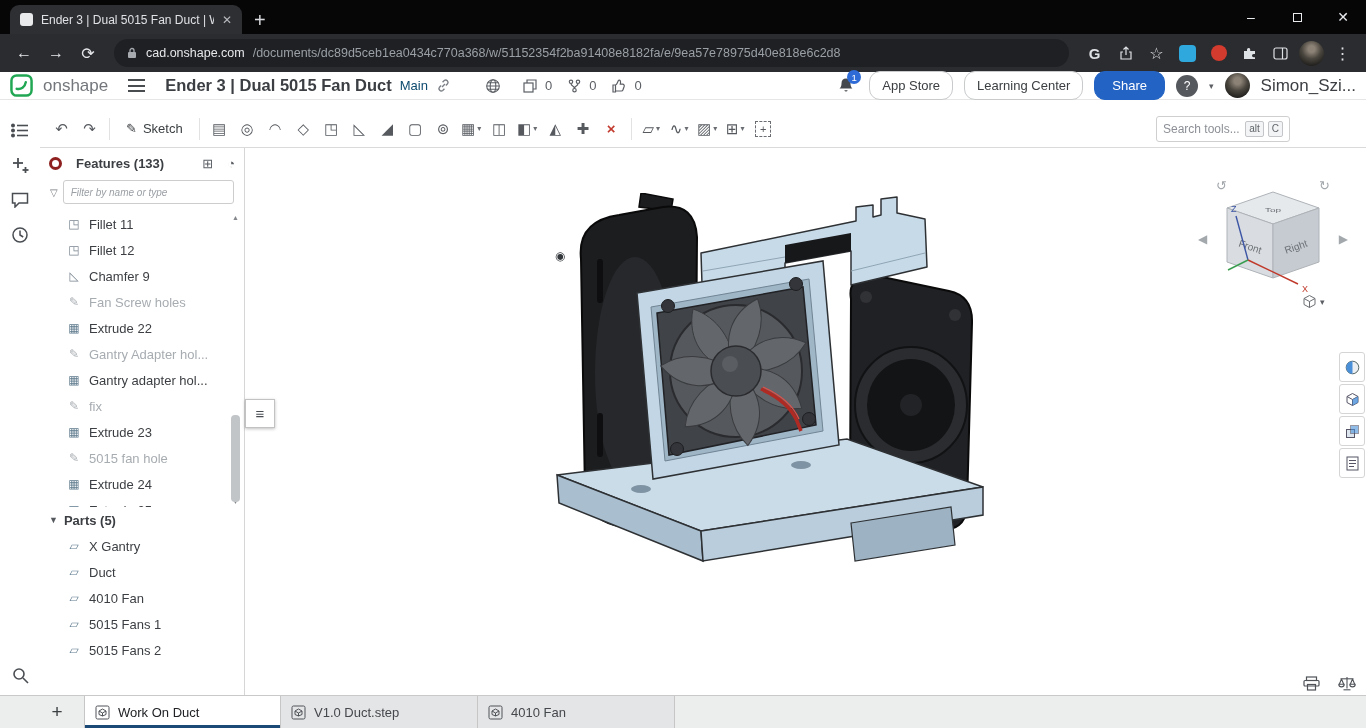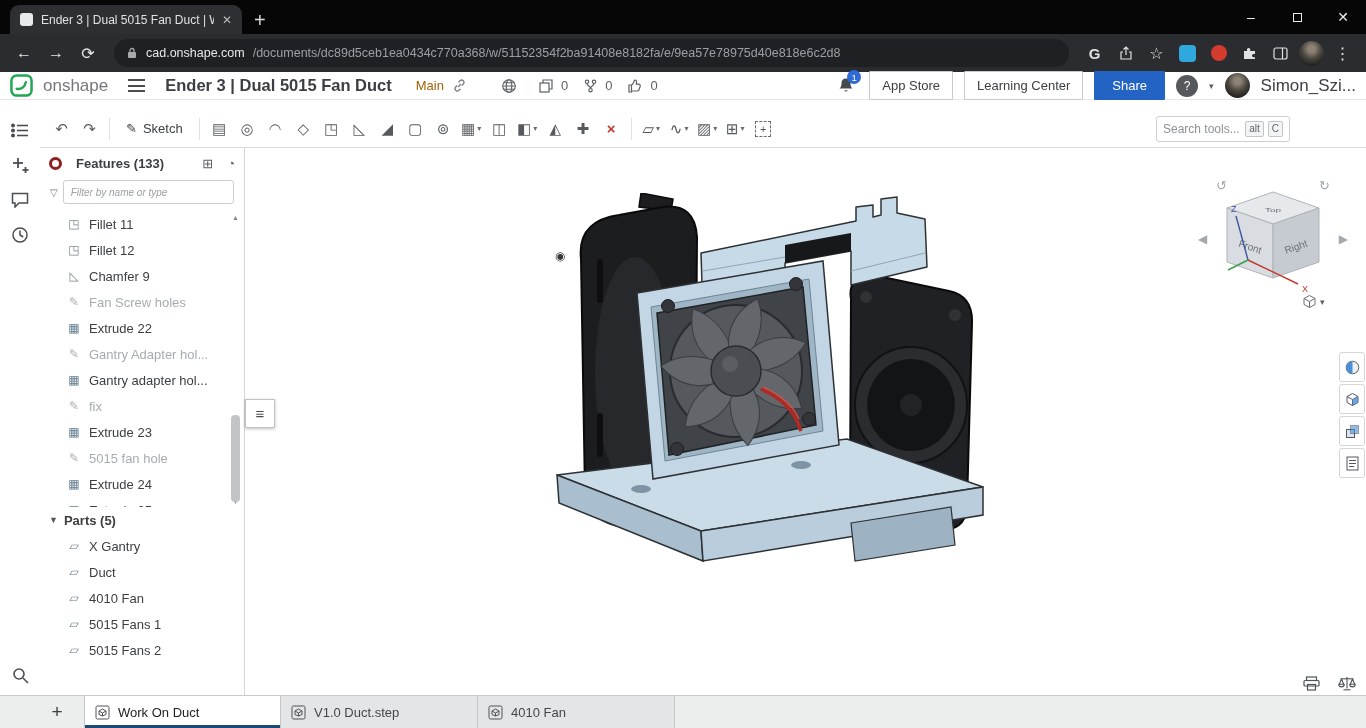--- a/index.html
+++ b/index.html
@@ -27,27 +27,27 @@
   .ext-blue{width:17px;height:17px;border-radius:4px;background:#2fa8dd}
   .ext-red{width:16px;height:16px;border-radius:50%;background:#d23b2e}
   .avatar{width:25px;height:25px;border-radius:50%;background:radial-gradient(circle at 50% 32%,#8c8276 16%,#4a463f 46%,#23211e 78%)}
 
   
   .appbar{position:absolute;top:72px;left:0;right:0;height:28px;background:#fff;border-bottom:1px solid #e6e6e6;display:flex;align-items:center;padding:0 10px;gap:8px}
   .brand{font-size:17px;color:#73777b;margin-left:2px}
   .burger{width:17px;height:13px;border-top:2px solid #4a4d50;border-bottom:2px solid #4a4d50;position:relative;margin:0 12px}
   .burger::after{content:"";position:absolute;left:0;right:0;top:3.5px;height:2px;background:#4a4d50}
   .doc-title{font-size:16.5px;font-weight:700;color:#3b3e42;white-space:nowrap}
-  .ws{font-size:13px;color:#a16207;margin-left:16px}
+  .ws{font-size:13px;color:#0c4a6e;margin-left:0}
   .hico{color:#5b5f64;display:flex;align-items:center}
   .cnt{font-size:13px;color:#5b5f64;margin-right:8px}
   .right-cluster{margin-left:auto;display:flex;align-items:center;gap:11px}
   .bellwrap{position:relative;margin-right:4px}
   .badge{position:absolute;top:-7px;right:-7px;background:var(--badge,#2e6bd6);color:#fff;font-size:9.5px;min-width:14px;height:14px;border-radius:7px;display:flex;align-items:center;justify-content:center;padding:0 2px}
-  .btn{height:29px;padding:0 12px;border:1px solid #c8cacc;border-radius:1px;background:#fff;color:#3c4043;font-size:13px;display:flex;align-items:center;white-space:nowrap}
+  .btn{height:29px;padding:0 12px;border:1px solid #c8cacc;border-radius:11px;background:#fff;color:#3c4043;font-size:13px;display:flex;align-items:center;white-space:nowrap}
   .btn.share{background:var(--share-button,#2263c3);border-color:var(--share-button,#2263c3);color:#fff;padding:0 17px}
   .help{width:22px;height:22px;border-radius:50%;background:#55595e;color:#fff;font-size:12px;display:flex;align-items:center;justify-content:center}
   .caret{font-size:9px;color:#5b5f64}
   .uname{font-size:17px;color:#3b3e42;white-space:nowrap}
 
   
   .cadbar{position:absolute;top:110px;left:40px;right:0;height:38px;background:#fff;border-bottom:1px solid #dadada;display:flex;align-items:center;padding:0 8px;gap:1px}
   .tb{min-width:27px;height:28px;display:flex;align-items:center;justify-content:center;color:#565a5f;font-size:15px;gap:2px}
   .tb .caret{font-size:8px;color:#6a6e73}
   .sketchbtn{display:flex;align-items:center;gap:6px;font-size:13px;color:#3c4043;padding:0 10px;height:28px}

